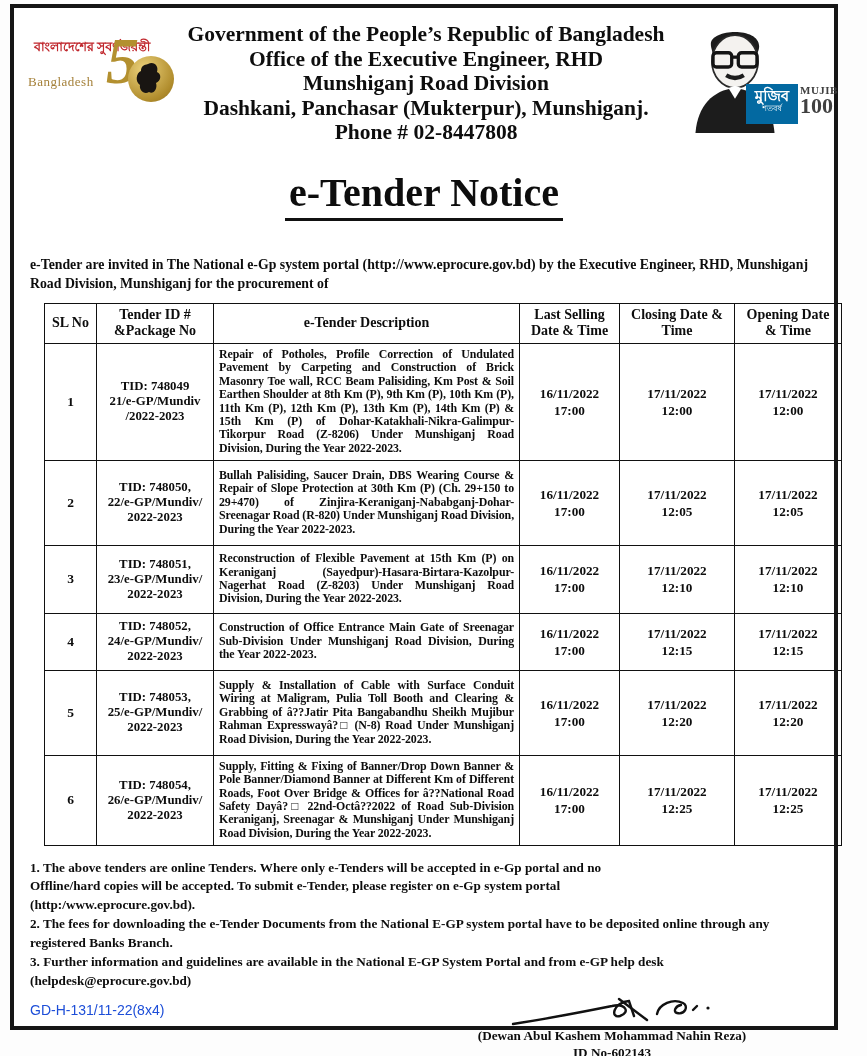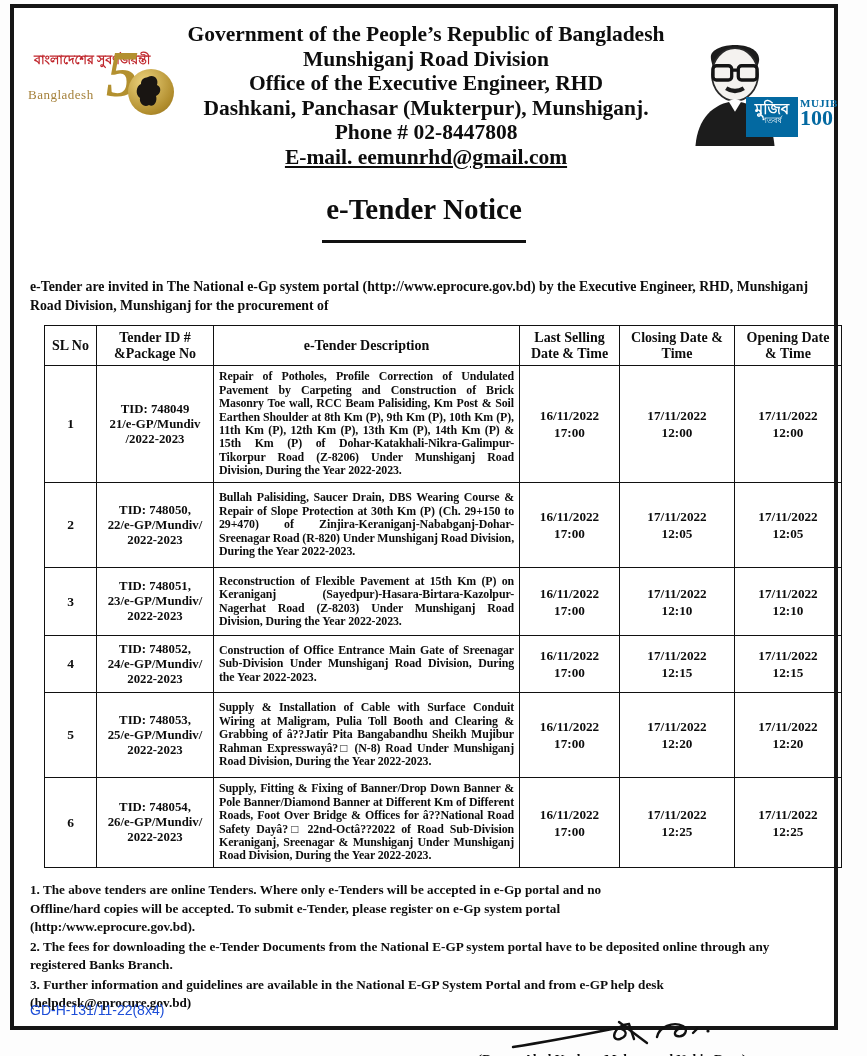--- a/index.html
+++ b/index.html
@@ -14,40 +14,40 @@
   }
   
   .head-row { display:flex; align-items:center; padding:10px 6px 0 10px; }
   .logo-left { width:150px; position:relative; height:118px; flex:none; }
   .logo-right { width:150px; position:relative; height:118px; flex:none; }
   .head-center { flex:1; text-align:center; padding-top:4px; }
   .head-line { font-weight:bold; font-size:21.5px; line-height:24.5px; white-space:nowrap; }
   .head-line.email { text-decoration:underline; }
   .notice-title-wrap { text-align:center; margin-top:24px; }
   .notice-title {
-    display:inline-block; font-weight:bold; font-size:29px;
-    border-bottom:3px solid #111; padding:0 4px 14px 4px;text-align:center;
+    display:inline-block; font-weight:bold; font-size:40px;
+    border-bottom:3px solid #111; padding:0 4px 2px 4px;text-align:center;
   }
   
   .bg50-red { position:absolute; left:10px; top:18px; color:#c0272d; font-size:12.5px; line-height:14px; font-weight:bold; }
   .bg50-word { position:absolute; left:4px; top:52px; color:#a5813a; font-size:13px; letter-spacing:.5px; }
   .bg50-five { position:absolute; left:82px; top:6px; font-size:66px; font-weight:bold; color:#b3902f; font-style:italic; line-height:1; }
   .bg50-zero {
     position:absolute; left:104px; top:34px; width:46px; height:46px; border-radius:50%;
     background:radial-gradient(circle at 35% 30%, #ecd27c, #b08c2c 70%, #8a6b1d);
   }
   
   .mj-sketch { position:absolute; left:2px; top:0; }
   .mj-box {
     position:absolute; left:68px; top:62px; width:52px; height:40px; background:#0369a1;
     color:#fff; text-align:center; line-height:1.05; padding-top:5px;
   }
   .mj-box .b1 { font-size:15px; font-weight:bold; }
   .mj-box .b2 { font-size:8px; }
-  .mj-side { position:absolute; left:122px; top:64px; color:#0369a1; line-height:.9; }
+  .mj-side { position:absolute; left:122px; top:64px; color:#404040; line-height:.9; }
   .mj-side .m1 { font-size:11px; font-weight:bold; letter-spacing:.5px; }
   .mj-side .m2 { font-size:22px; font-weight:bold; }
   
   .intro {
     margin:34px 14px 10px 16px; font-weight:bold; font-size:13.8px; line-height:19px;
     text-align:left;
   }
   
   table.tender {
     border-collapse:collapse; margin-left:30px; table-layout:fixed; width:797px;
@@ -87,25 +87,24 @@
       <div class="bg50-five">5</div>
       <div class="bg50-zero">
         <svg width="46" height="46" viewBox="0 0 46 46">
           <path d="M20,8 C26,5 31,10 29,16 C34,18 33,25 28,27 C30,33 25,39 21,36 C16,39 11,34 12,29 C7,26 8,17 13,15 C13,10 16,9 20,8 Z" fill="#191512"></path>
         </svg>
       </div>
     </div>
 
     <div class="head-center">
       <div class="head-line">Government of the People’s Republic of Bangladesh</div>
+      <div class="head-line">Office of the Executive Engineer, RHD</div>
       <div class="head-line">Munshiganj Road Division</div>
-      <div class="head-line">Office of the Executive Engineer, RHD</div>
       <div class="head-line">Dashkani, Panchasar (Mukterpur), Munshiganj.</div>
       <div class="head-line">Phone # 02-8447808</div>
-      <div class="head-line email">E-mail. eemunrhd@gmail.com</div>
     </div>
 
     <div class="logo-right">
       <svg class="mj-sketch" width="110" height="112" viewBox="0 0 100 102">
         <path d="M28,20 C28,6 72,4 72,22 C72,26 70,28 70,30 L30,30 C30,28 28,24 28,20 Z" fill="#1c1c1c"></path>
         <ellipse cx="50" cy="36" rx="21" ry="24" fill="#f4f2ef" stroke="#2a2a2a" stroke-width="1.6"></ellipse>
         <rect x="30" y="28" width="17" height="13" rx="3" fill="none" stroke="#141414" stroke-width="3"></rect>
         <rect x="53" y="28" width="17" height="13" rx="3" fill="none" stroke="#141414" stroke-width="3"></rect>
         <line x1="47" y1="32" x2="53" y2="32" stroke="#141414" stroke-width="3"></line>
         <path d="M41,50 Q50,56 59,50 L57,47 Q50,51 43,47 Z" fill="#1c1c1c"></path>

